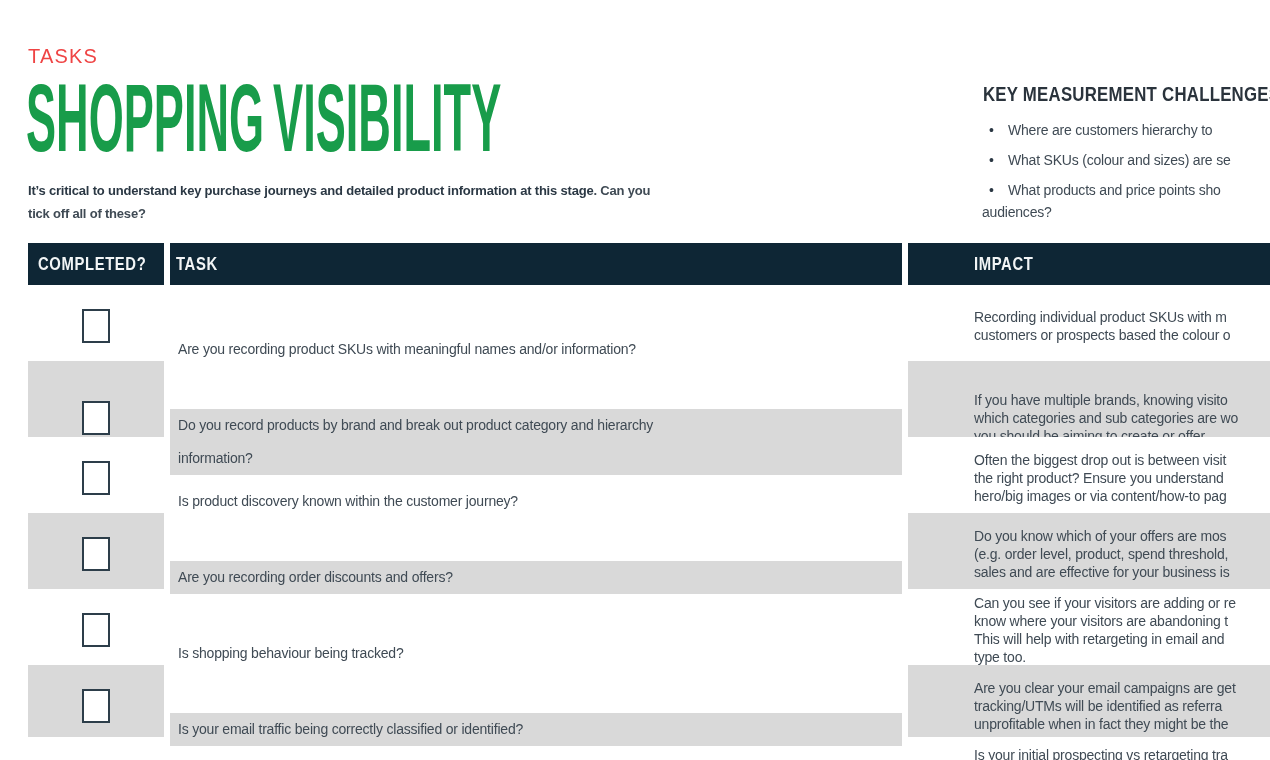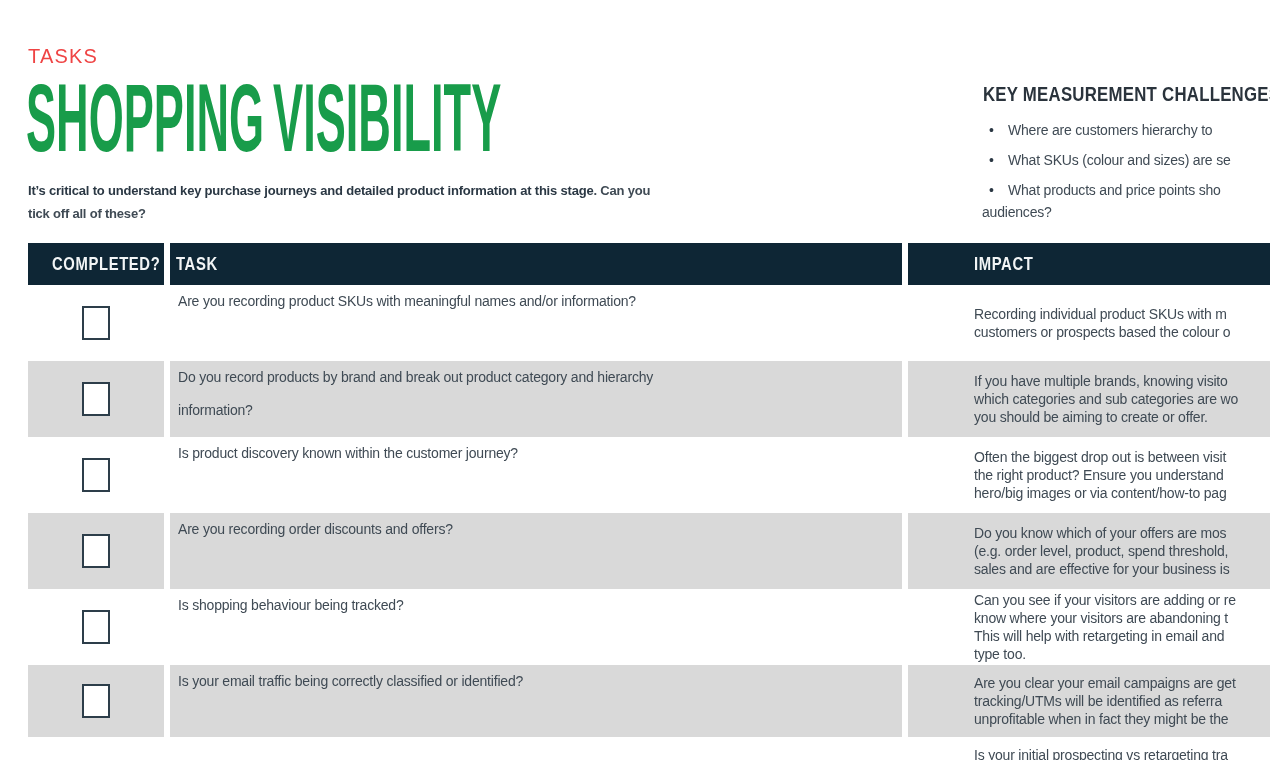--- a/index.html
+++ b/index.html
@@ -38,29 +38,29 @@
 
   
   .tasks-table{position:absolute;left:28px;top:243px;width:1440px;}
   .t-row{display:grid;grid-template-columns:136px 6px 732px 6px 560px;}
   .t-head{height:42px;}
   .t-head .c{background:var(--navy);display:flex;align-items:center;}
   .t-head .g{background:#fff;}
   .hdr{font-size:19px;font-weight:700;letter-spacing:0.8px;color:#f2f5f6;
     transform:scaleX(0.78);transform-origin:left center;white-space:nowrap;}
   .c1{padding-left:0;}
-  .t-head .c1{padding-left:24px;}
+  .t-head .c1{padding-left:10px;}
   .t-head .c2{padding-left:6px;}
   .t-head .c3{padding-left:66px;}
 
   .t-body .c{background:#fff;}
   .t-body.shaded .c{background:var(--rowgray);}
   .t-body .g{background:#fff;}
   .t-body .c1{display:flex;align-items:center;justify-content:center;}
-  .t-body .c2{display:flex;flex-direction:column;justify-content:flex-start;padding-left:8px;}
+  .t-body .c2{display:flex;flex-direction:column;justify-content:flex-start;padding-left:8px;margin-top:48px;}
   .t-body .c3{display:flex;flex-direction:column;justify-content:center;padding-left:66px;}
   .t-body .c3.top{justify-content:flex-start;padding-top:9px;}
   .checkbox{width:28px;height:34px;border:2px solid #2d3e4a;background:#fff;}
   .task-line{font-size:14px;line-height:33px;letter-spacing:-0.2px;color:var(--ink);
     white-space:nowrap;}
   .impact-line{font-size:14px;line-height:18px;letter-spacing:-0.2px;color:var(--ink);
     white-space:nowrap;}
 </style>
 </head>
 <body>

